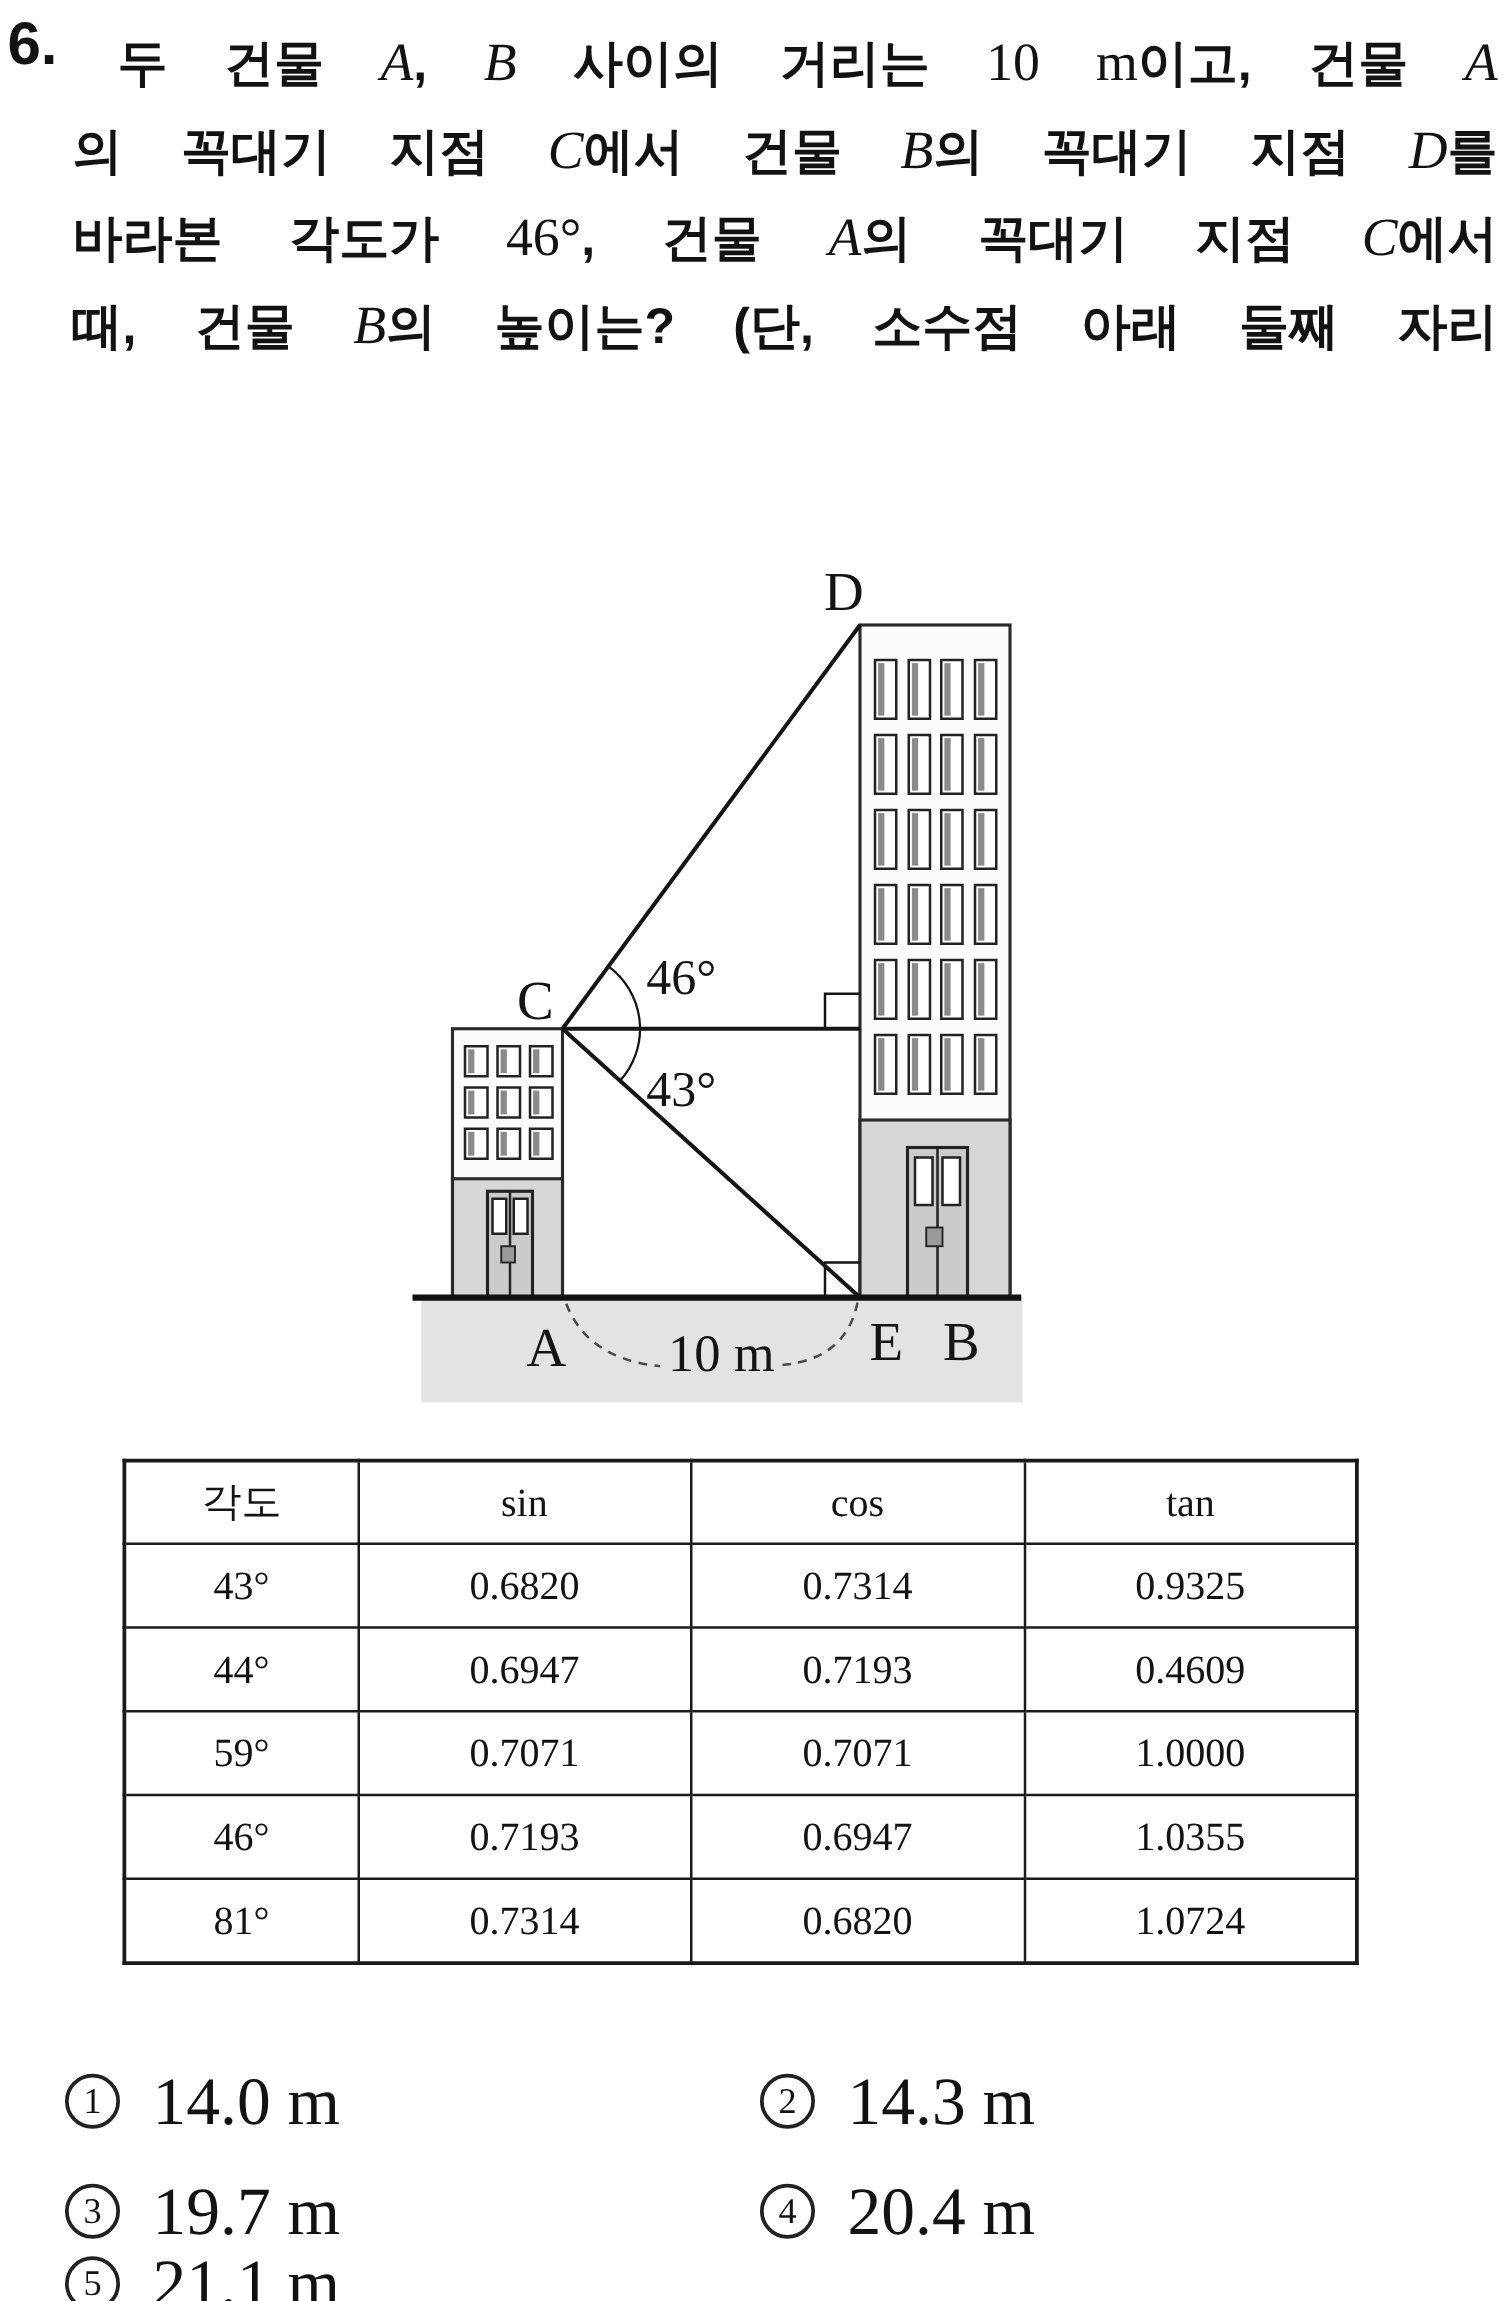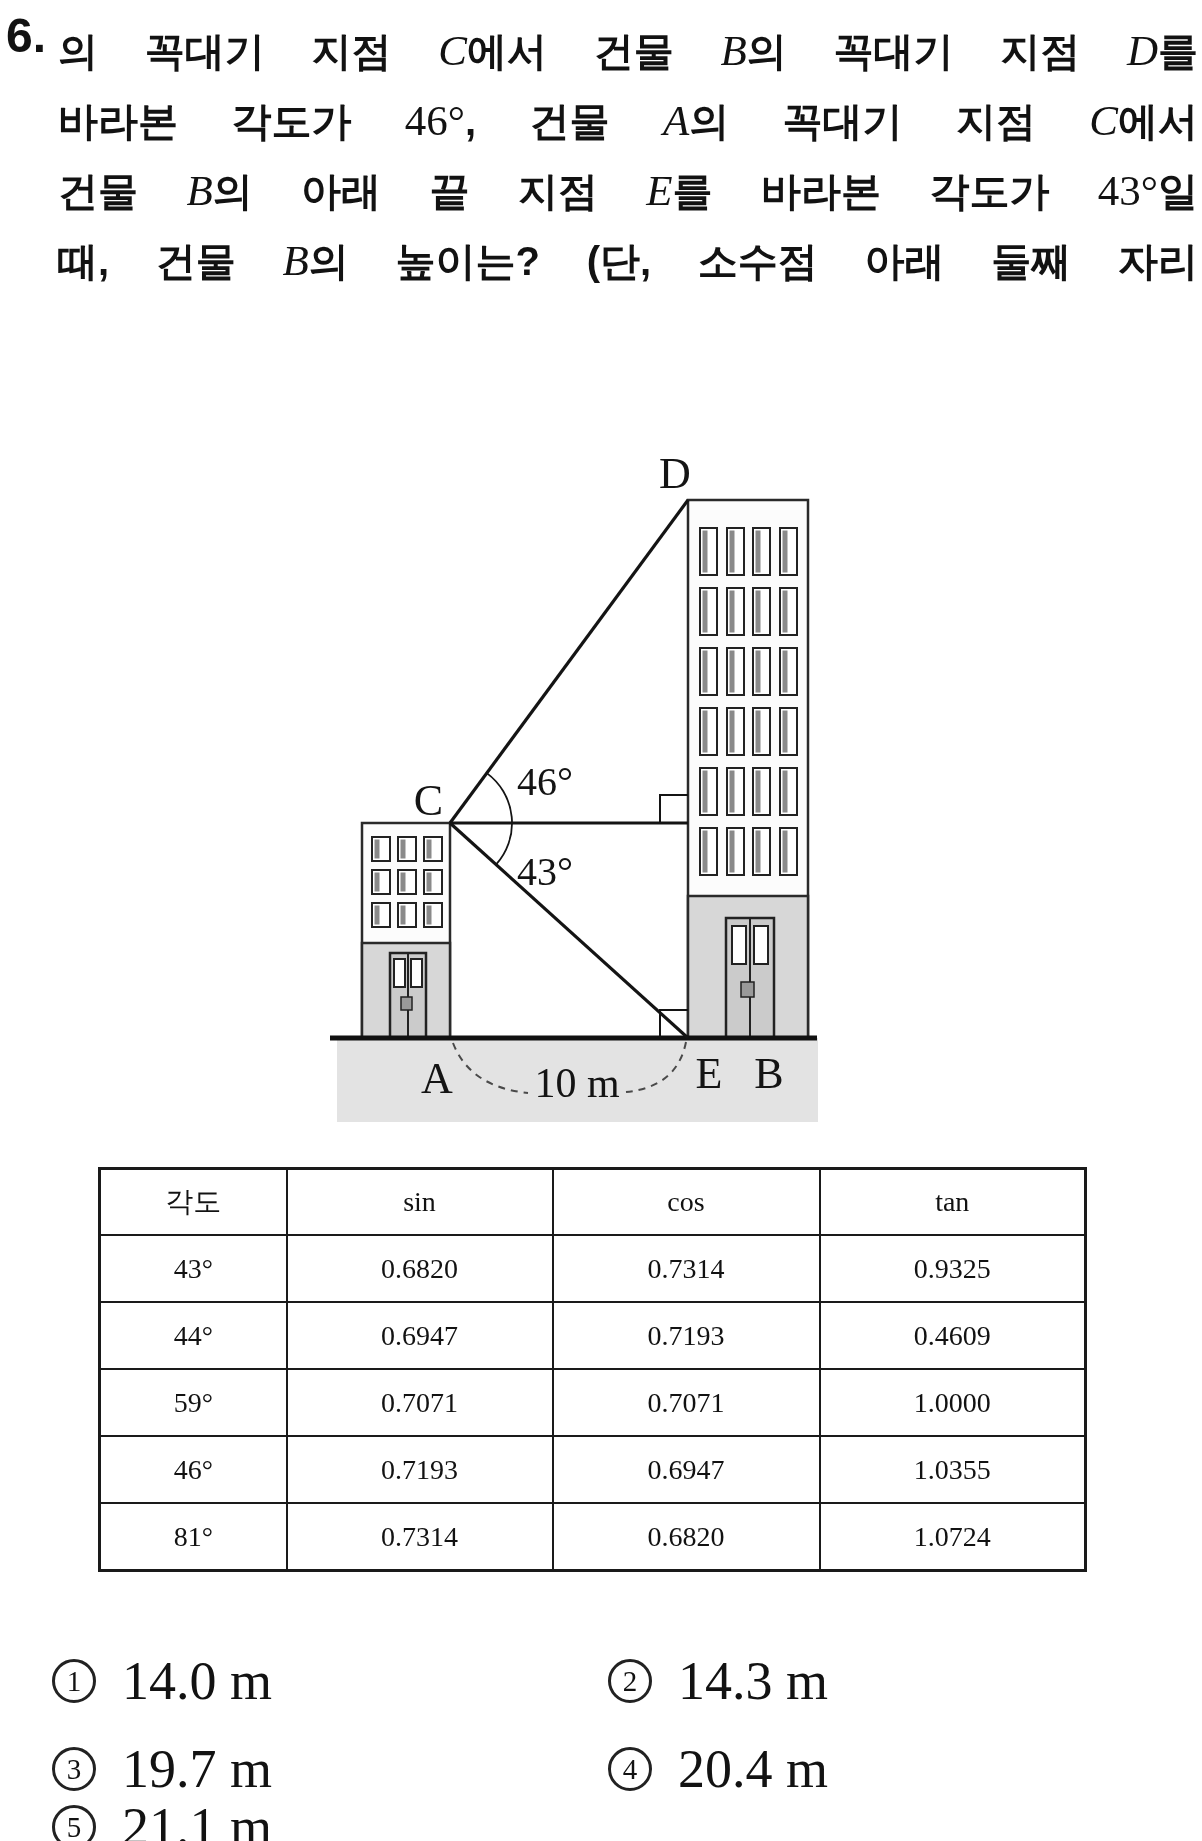--- a/index.html
+++ b/index.html
@@ -42,21 +42,21 @@
   .dangle { font-family:"Liberation Serif", serif; font-size:40px; fill:#141414; }
   .ddist  { font-family:"Liberation Serif", serif; font-size:42px; fill:#141414; }
 
   table.trig {
     position:absolute; left:98px; top:1167px; width:986px;
     border-collapse:collapse; table-layout:fixed; background:#fff;
     border:3px solid #1a1a1a;
   }
   .trig th, .trig td {
     border:2px solid #1a1a1a; text-align:center; vertical-align:middle;
-    font-family:"Liberation Serif", serif; font-weight:400; font-size:28px; padding:0;
+    font-family:"Liberation Serif", serif; font-weight:400; font-size:32px; padding:0;
   }
   .trig th { height:64px; }
   .trig td { height:65px; }
   .trig col.c0 { width:187px; }
   .trig col.c1 { width:266px; }
   .trig col.c2 { width:267px; }
   .trig col.c3 { width:266px; }
 
   .choice { position:absolute; display:flex; align-items:center; }
   .cnum {
@@ -73,28 +73,28 @@
   .c5 { left:52px;  top:1796px; }
 </style>
 </head>
 <body>
 
 <div>
 
   <div class="qnum">6.</div>
 
   <div class="qtext">
+    <div class="qline first">
+      <span>두 건물 </span><span class="mvar">A</span><span>, </span><span class="mvar">B</span><span> 사이의 거리는 </span><span class="mnum">10 m</span><span>이고, 건물 </span><span class="mvar">A</span>
+    </div>
     <div class="qline">
       <span>의 꼭대기 지점 </span><span class="mvar">C</span><span>에서 건물 </span><span class="mvar">B</span><span>의 꼭대기 지점 </span><span class="mvar">D</span><span>를</span>
     </div>
     <div class="qline">
       <span>바라본 각도가 </span><span class="mnum">46°</span><span>, 건물 </span><span class="mvar">A</span><span>의 꼭대기 지점 </span><span class="mvar">C</span><span>에서</span>
-    </div>
-    <div class="qline">
-      <span>건물 </span><span class="mvar">B</span><span>의 아래 끝 지점 </span><span class="mvar">E</span><span>를 바라본 각도가 </span><span class="mnum">43°</span><span>일</span>
     </div>
     <div class="qline">
       <span>때, 건물 </span><span class="mvar">B</span><span>의 높이는? (단, 소수점 아래 둘째 자리</span>
     </div>
   </div>
 
   <svg class="diagram" viewBox="0 0 540 760">
     <defs>
       <g id="winA">
           <rect width="18" height="24" class="win"></rect>

